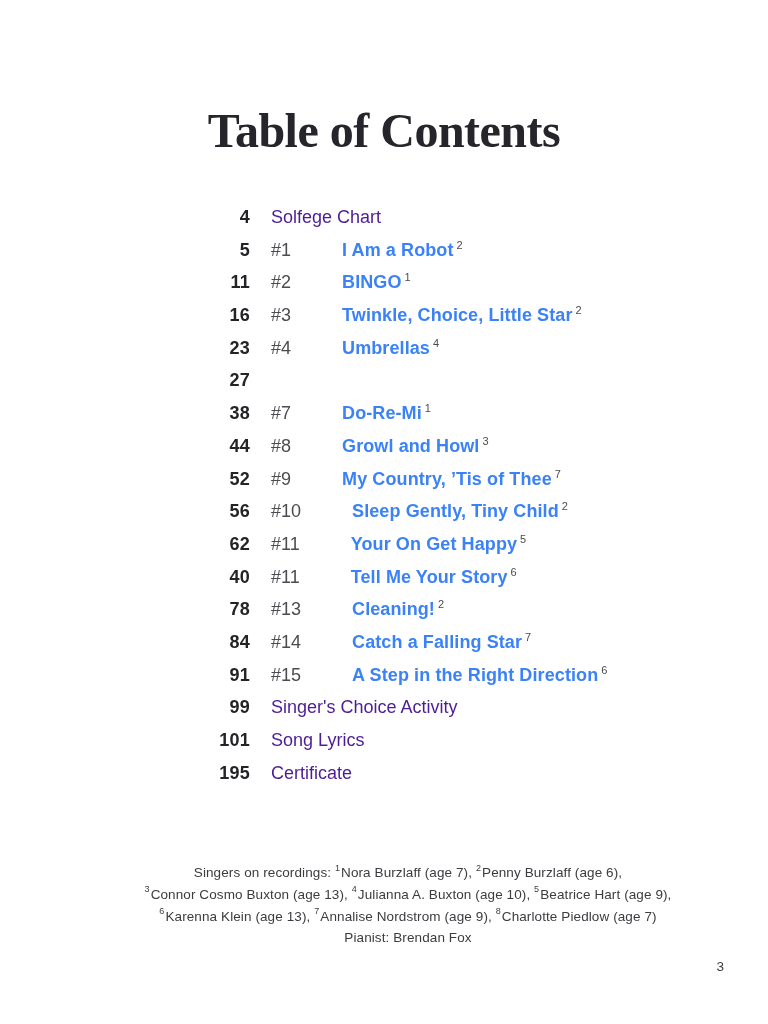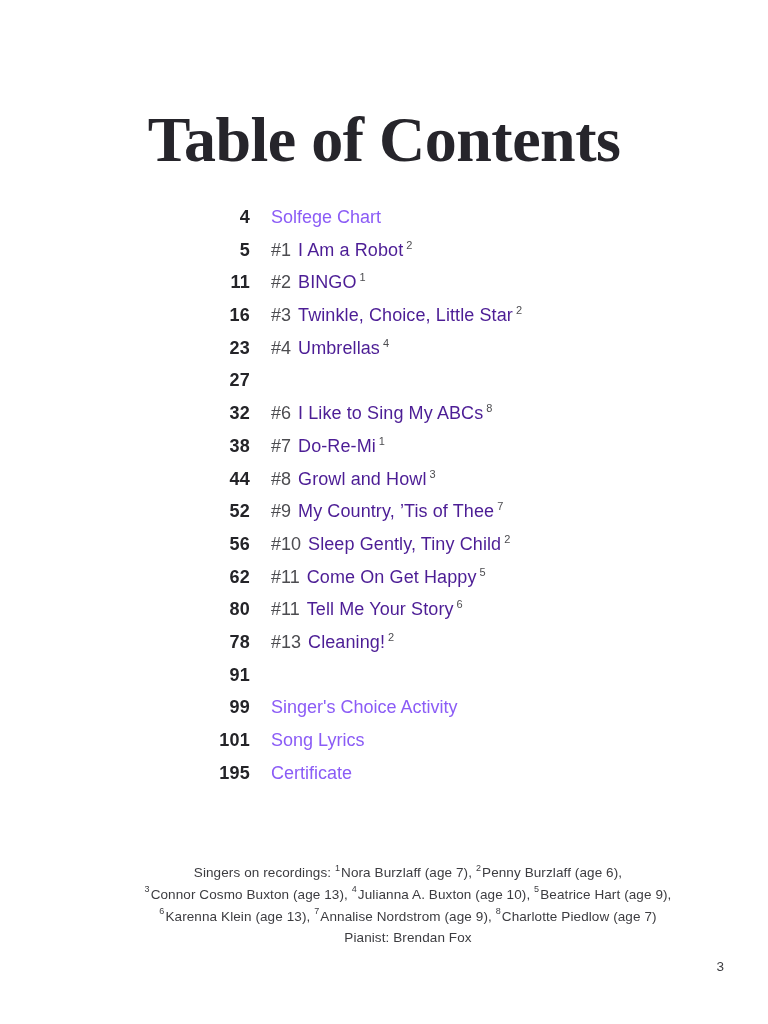--- a/index.html
+++ b/index.html
@@ -22,21 +22,21 @@
   }
   .title {
     position: absolute;
     top: 103px;
     left: 0;
     width: 100%;
     margin: 0;
     text-align: center;
     font-family: "Liberation Serif", "DejaVu Serif", serif;
     font-weight: 700;
-    font-size: 64px;
+    font-size: 48px;
     letter-spacing: -0.5px;
     color: #26252b;
   }
   .toc {
     position: absolute;
     top: 207px;
     left: 195px;
   }
   .toc-row {
     display: flex;
@@ -57,27 +57,28 @@
   .toc-entry {
     margin-left: 21px;
     color: #2e2e32;
   }
   .toc-prefix {
     font-weight: 400;
     color: #4c4c50;
     margin-right: 7px;
   }
   .toc-title-bold {
-    font-weight: 400;
-    color: #4c1d95;
+    font-weight: 700;
+    color: #3b82f6;
     letter-spacing: 0.1px;
+    margin-left: 44px;
   }
   .toc-title-plain {
     font-weight: 400;
-    color: #8b5cf6;
+    color: #4c1d95;
   }
   .toc-sup {
     font-size: 11px;
     font-weight: 400;
     color: #4c4c50;
     position: relative;
     top: -7px;
     margin-left: 3px;
   }
   .footer {
@@ -130,53 +131,54 @@
         <span class="toc-entry"><span class="toc-prefix">#3</span><span class="toc-title-bold">Twinkle, Choice, Little Star</span><span class="toc-sup">2</span></span>
       </div>
       <div class="toc-row">
         <span class="toc-page">23</span>
         <span class="toc-entry"><span class="toc-prefix">#4</span><span class="toc-title-bold">Umbrellas</span><span class="toc-sup">4</span></span>
       </div>
       <div class="toc-row">
         <span class="toc-page">27</span>
       </div>
       <div class="toc-row">
-        <span class="toc-page">32</span>
-        <span class="toc-entry"><span class="toc-prefix">#6</span><span class="toc-title-bold">I Like to Sing My ABCs</span><span class="toc-sup">8</span></span>
-      </div>
-      <div class="toc-row">
         <span class="toc-page">38</span>
         <span class="toc-entry"><span class="toc-prefix">#7</span><span class="toc-title-bold">Do-Re-Mi</span><span class="toc-sup">1</span></span>
       </div>
       <div class="toc-row">
         <span class="toc-page">44</span>
         <span class="toc-entry"><span class="toc-prefix">#8</span><span class="toc-title-bold">Growl and Howl</span><span class="toc-sup">3</span></span>
       </div>
       <div class="toc-row">
         <span class="toc-page">52</span>
         <span class="toc-entry"><span class="toc-prefix">#9</span><span class="toc-title-bold">My Country, ’Tis of Thee</span><span class="toc-sup">7</span></span>
       </div>
       <div class="toc-row">
         <span class="toc-page">56</span>
         <span class="toc-entry"><span class="toc-prefix">#10</span><span class="toc-title-bold">Sleep Gently, Tiny Child</span><span class="toc-sup">2</span></span>
       </div>
       <div class="toc-row">
         <span class="toc-page">62</span>
-        <span class="toc-entry"><span class="toc-prefix">#11</span><span class="toc-title-bold">Come On Get Happy</span><span class="toc-sup">5</span></span>
+        <span class="toc-entry"><span class="toc-prefix">#11</span><span class="toc-title-bold">Your On Get Happy</span><span class="toc-sup">5</span></span>
       </div>
       <div class="toc-row">
-        <span class="toc-page">80</span>
+        <span class="toc-page">40</span>
         <span class="toc-entry"><span class="toc-prefix">#11</span><span class="toc-title-bold">Tell Me Your Story</span><span class="toc-sup">6</span></span>
       </div>
       <div class="toc-row">
         <span class="toc-page">78</span>
         <span class="toc-entry"><span class="toc-prefix">#13</span><span class="toc-title-bold">Cleaning!</span><span class="toc-sup">2</span></span>
       </div>
       <div class="toc-row">
+        <span class="toc-page">84</span>
+        <span class="toc-entry"><span class="toc-prefix">#14</span><span class="toc-title-bold">Catch a Falling Star</span><span class="toc-sup">7</span></span>
+      </div>
+      <div class="toc-row">
         <span class="toc-page">91</span>
+        <span class="toc-entry"><span class="toc-prefix">#15</span><span class="toc-title-bold">A Step in the Right Direction</span><span class="toc-sup">6</span></span>
       </div>
       <div class="toc-row">
         <span class="toc-page">99</span>
         <span class="toc-entry"><span class="toc-title-plain">Singer's Choice Activity</span></span>
       </div>
       <div class="toc-row">
         <span class="toc-page">101</span>
         <span class="toc-entry"><span class="toc-title-plain">Song Lyrics</span></span>
       </div>
       <div class="toc-row">

